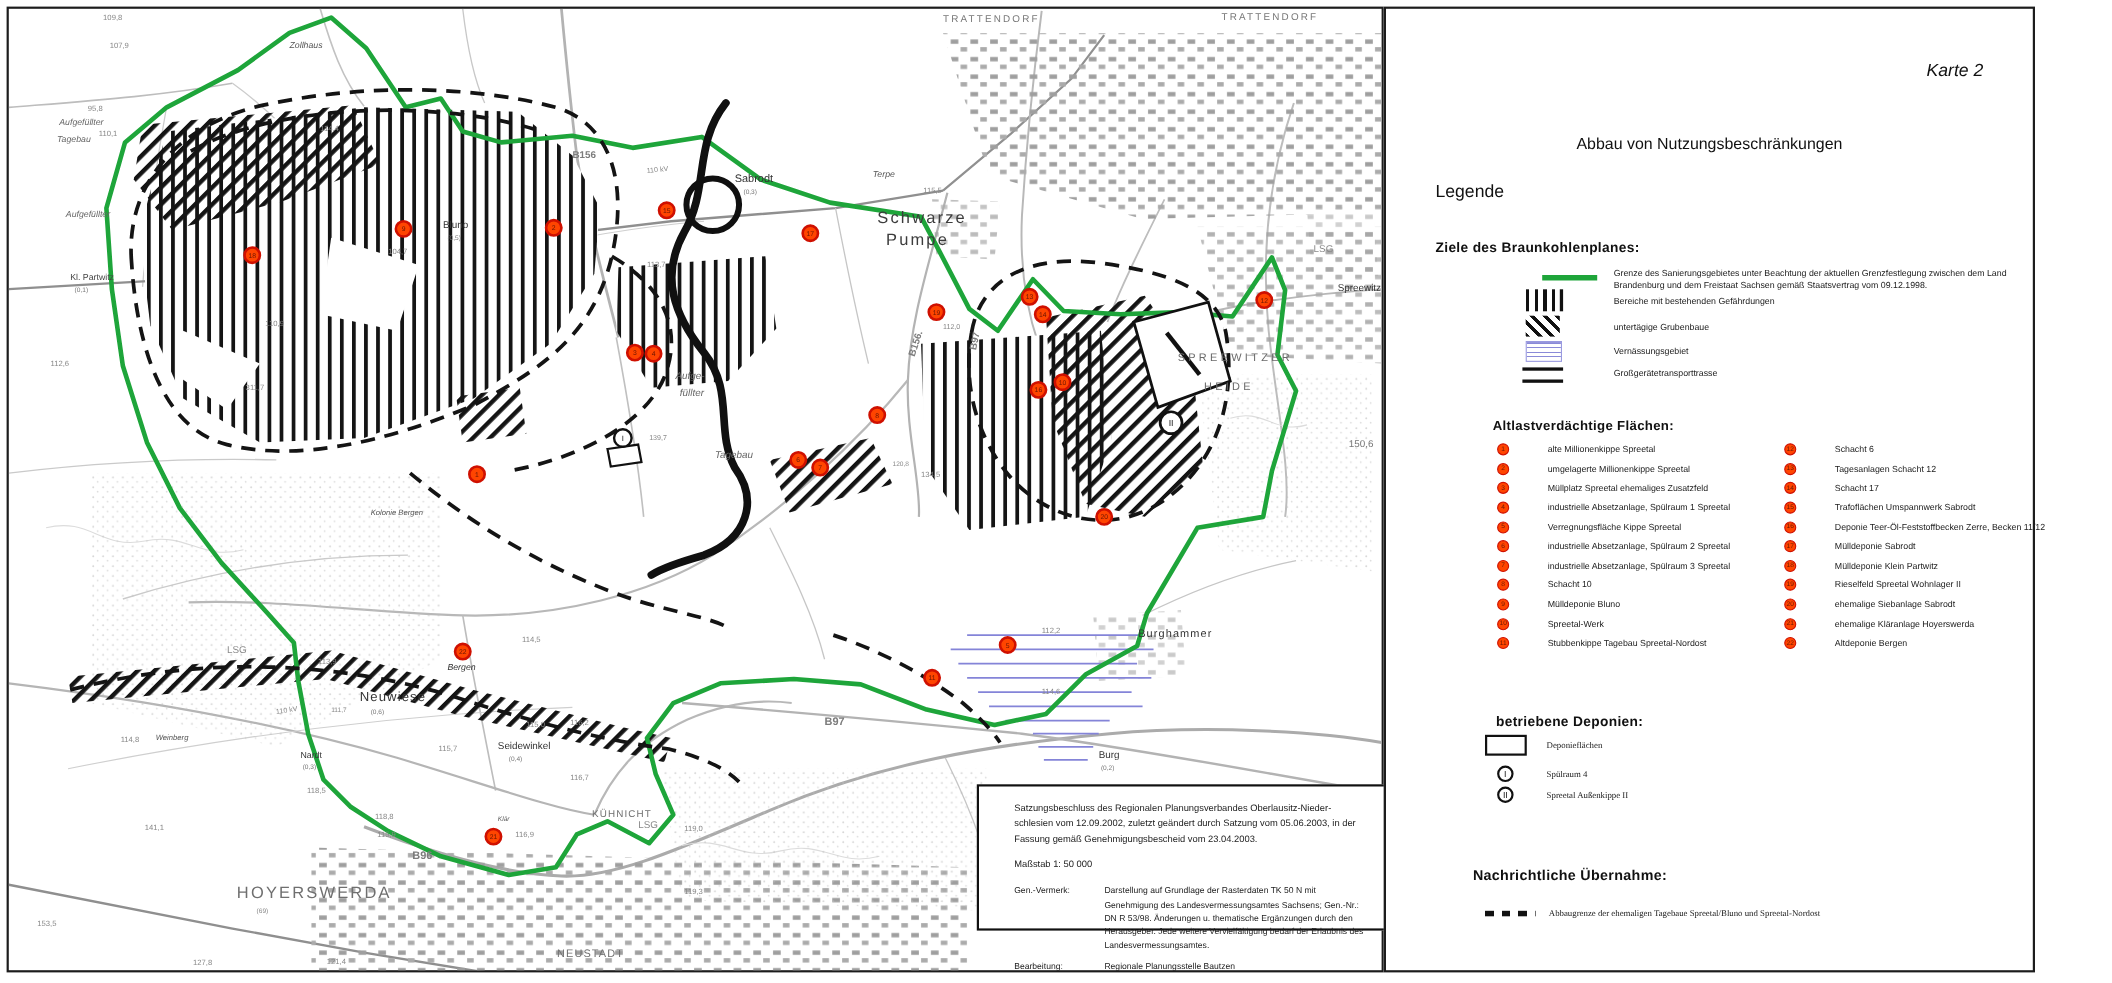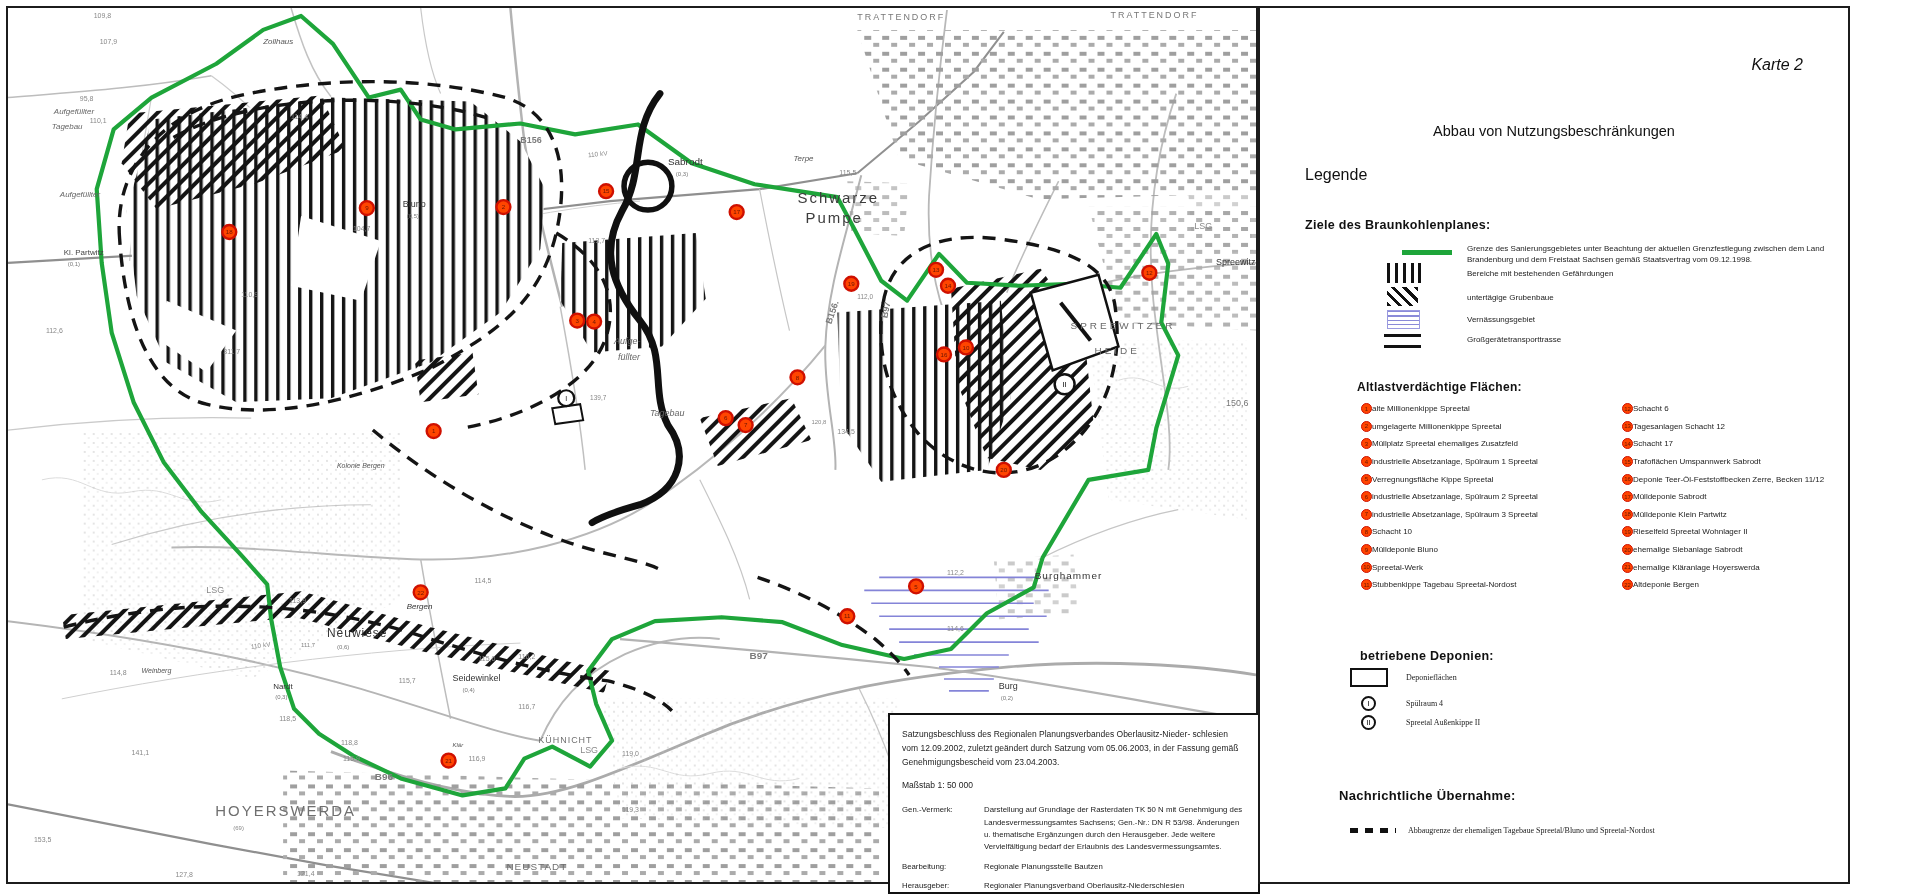--- a/index.html
+++ b/index.html
@@ -4,22 +4,22 @@
 <style>
   html,body{margin:0;padding:0;background:#fff;}
   body{width:1920px;height:894px;font-family:"Liberation Sans", sans-serif;overflow:hidden;}
   .sheet{position:relative;width:1920px;height:894px;background:#fff;}
   .panel{position:absolute;top:6px;height:878px;background:#fff;border:2px solid #1c1c1c;box-sizing:border-box;}
   #map-panel{left:6px;width:1252px;}
   #legend-panel{left:1258px;width:592px;}
   #map-svg{position:absolute;left:0;top:0;width:100%;height:100%;}
 
   
-  .infobox{position:absolute;left:880px;top:705px;width:372px;height:181px;background:#fff;
-    border:2px solid #111;box-sizing:border-box;padding:12px 14px 6px 12px;font-size:8.5px;color:#222;}
+  .infobox{position:absolute;left:880px;top:705px;width:372px;height:133px;background:#fff;
+    border:2px solid #111;box-sizing:border-box;padding:12px 14px 6px 32px;font-size:8.5px;color:#222;}
   .infobox p{margin:0 0 9px 0;line-height:1.65;}
   .ib-row{display:flex;margin-bottom:7px;line-height:1.6;font-size:7.8px;}
   .ib-key{width:82px;flex:none;}
   .ib-val{flex:1;}
 
   
   .karte-no{position:absolute;top:48px;right:45px;font-size:16px;color:#111;font-style:italic;}
   .l-title1{position:absolute;top:88px;left:0;width:100%;text-align:center;font-size:15.5px;color:#111;}
   .l-title2{position:absolute;top:115px;left:0;width:100%;text-align:center;font-size:14.5px;color:#111;}
   .l-legende{position:absolute;top:158px;left:45px;font-size:16px;color:#111;}
@@ -33,21 +33,21 @@
   .sw-b{width:31px;height:17px;border:1px solid #9a9ae0;background:repeating-linear-gradient(0deg,#fff 0 3px,#8a8ad8 3px 4.2px);}
   .sw-t{width:37px;height:8px;border-top:3px solid #111;border-bottom:3px solid #111;}
   .sw-rect{width:38px;height:19px;border:2.5px solid #111;background:#fff;box-sizing:border-box;}
   .sw-dash{width:46px;height:5px;background:repeating-linear-gradient(90deg,#111 0 8px,transparent 8px 15px);}
   .sw-circ{width:15px;height:15px;border:2.5px solid #111;border-radius:50%;background:#fff;
     display:flex;align-items:center;justify-content:center;font-size:8px;color:#111;box-sizing:border-box;}
   .al-col{position:absolute;top:392px;}
   .al-row{display:flex;align-items:center;height:17.6px;}
   .badge{width:11px;height:11px;flex:none;border-radius:50%;background:#ff4500;border:1.5px solid #cf1000;
     color:#6b1600;font-size:6px;display:flex;align-items:center;justify-content:center;box-sizing:border-box;}
-  .al-label{font-size:8px;color:#222;white-space:nowrap;}
+  .al-label{font-size:8px;color:#222;margin-left:35px;white-space:nowrap;}
   .dep-row{position:absolute;display:flex;align-items:center;}
   .dep-label{font-size:8px;color:#222;font-family:Liberation Serif, serif;}
 </style>
 </head>
 <body>
 
 <div class="sheet">
 
   <div class="panel" id="map-panel">
     <svg id="map-svg" viewBox="6 6 1252 878" preserveAspectRatio="none">

